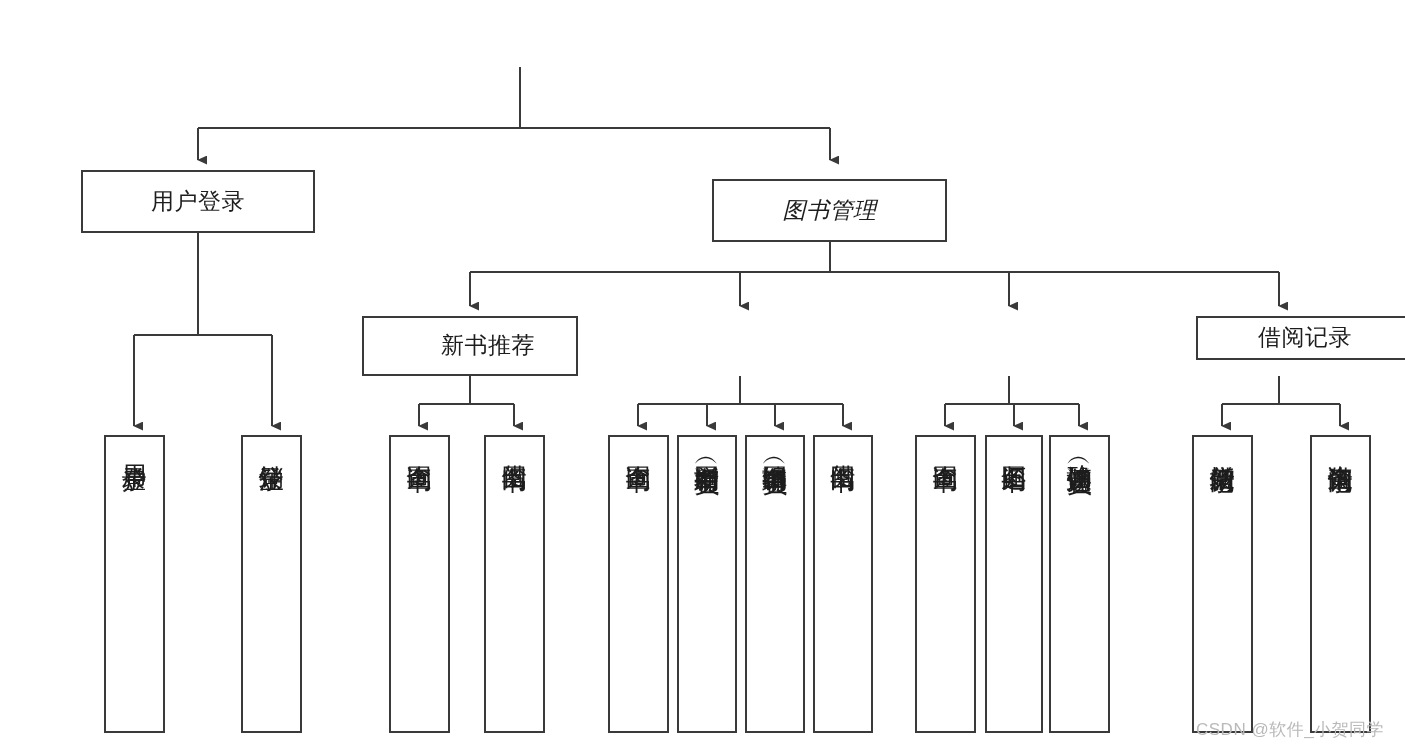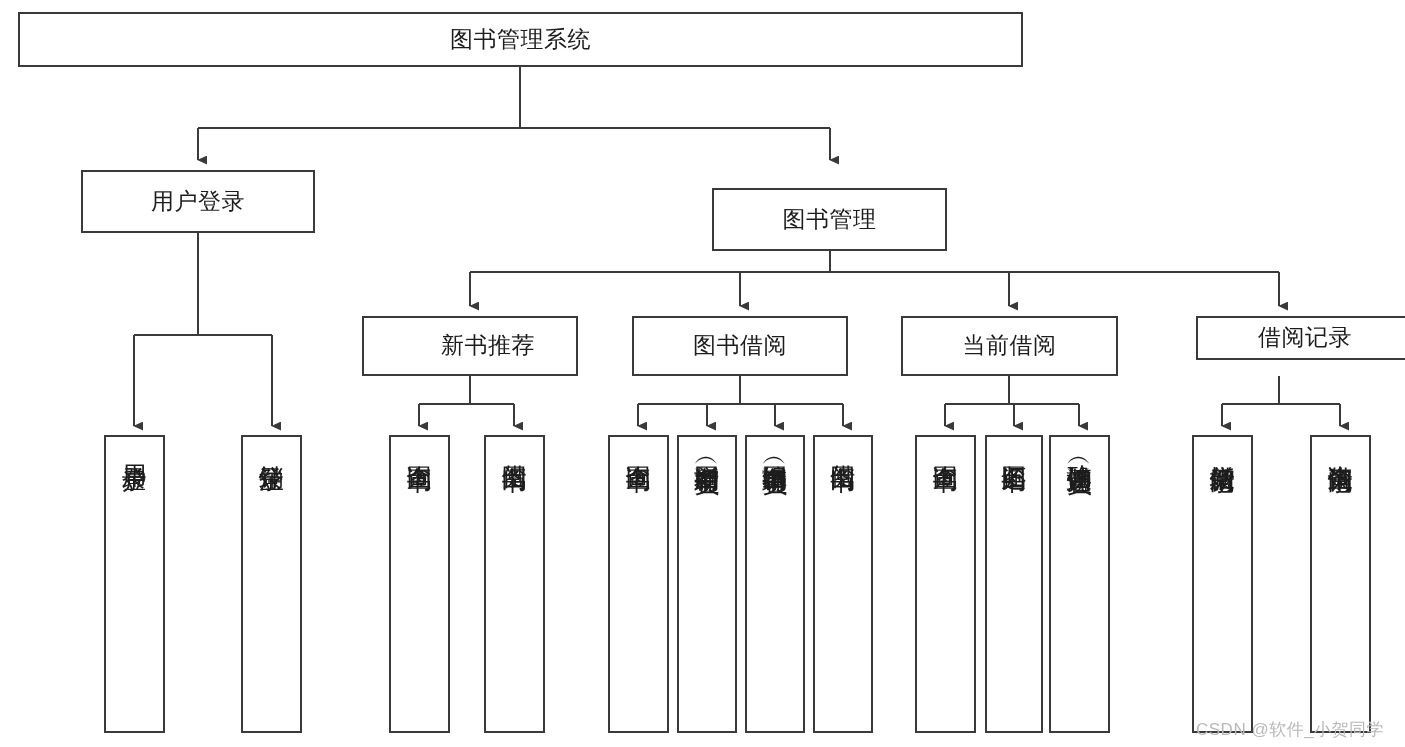--- a/index.html
+++ b/index.html
@@ -118,39 +118,30 @@
       <path d="M 1014 404 L 1014 426" marker-end="url(#arrowhead)"></path>
       <path d="M 1079 404 L 1079 426" marker-end="url(#arrowhead)"></path>
 
       <path d="M 1279 376 L 1279 404"></path>
       <path d="M 1222 404 L 1340 404"></path>
       <path d="M 1222 404 L 1222 426" marker-end="url(#arrowhead)"></path>
       <path d="M 1340 404 L 1340 426" marker-end="url(#arrowhead)"></path>
     </g>
   </svg>
 
-  <div class="node root horizontal" style="left: 18px; top: 12px; width: 1005px; height: 55px;">
-    <span class="label">图书管理系统</span>
-  </div>
 
   <div class="node horizontal" style="left: 81px; top: 170px; width: 234px; height: 63px;">
     <span class="label">用户登录</span>
   </div>
-  <div class="node horizontal" style="left: 712px; top: 188px; width: 235px; height: 63px;">
+  <div class="node horizontal" style="left: 712px; top: 179px; width: 235px; height: 63px; font-style: italic;">
     <span class="label">图书管理</span>
   </div>
 
   <div class="node horizontal" style="left: 362px; top: 316px; width: 216px; height: 60px; padding-left: 36px;">
     <span class="label">新书推荐</span>
-  </div>
-  <div class="node horizontal" style="left: 632px; top: 316px; width: 216px; height: 60px;">
-    <span class="label">图书借阅</span>
-  </div>
-  <div class="node horizontal" style="left: 901px; top: 316px; width: 217px; height: 60px;">
-    <span class="label">当前借阅</span>
   </div>
   <div class="node horizontal" style="left: 1196px; top: 316px; width: 218px; height: 44px;">
     <span class="label">借阅记录</span>
   </div>
 
   <div class="node vertical" style="left: 104px; top: 435px; width: 61px; height: 298px;">
     <span class="label">用户登录</span>
   </div>
   <div class="node vertical" style="left: 241px; top: 435px; width: 61px; height: 298px;">
     <span class="label">注销登录</span>

